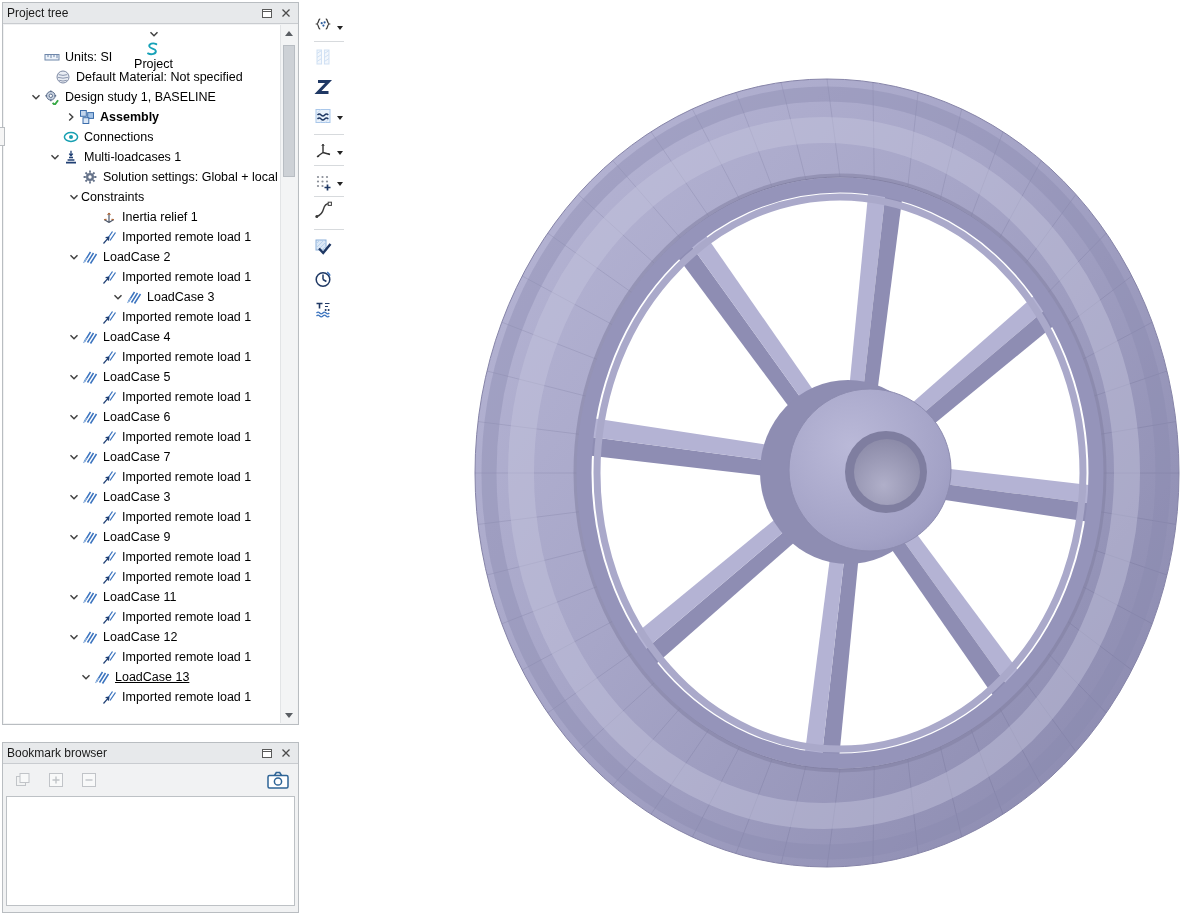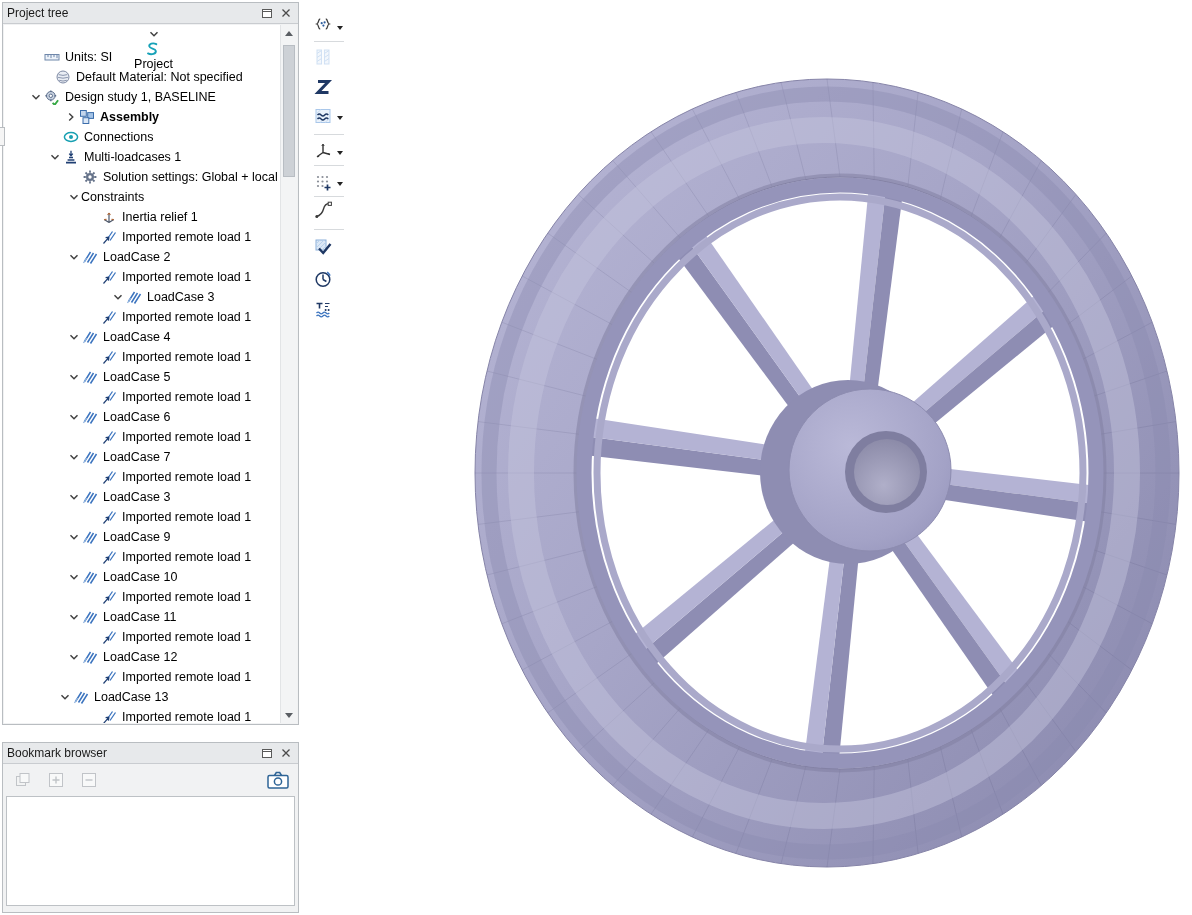--- a/index.html
+++ b/index.html
@@ -387,34 +387,20 @@
       <div class="tree-row" style="padding-left: 82px;">
         <span class="tree-chevron"></span>
         <span class="tree-icon">
           <svg width="16" height="16" viewBox="0 0 16 16">
             <path d="M6 10.5L11.5 2.5M9 11.5l5.5-8" fill="none" stroke="#3c74bf" stroke-width="1.3"></path>
             <path d="M2.5 14.5L8 8.2M8 8.2l-3.4.5M8 8.2l-.7 3.4" fill="none" stroke="#1f3f73" stroke-width="1.2"></path>
           </svg>
         </span>
         <span class="tree-label">Imported remote load 1</span>
       </div>
-      <div class="tree-row" style="padding-left: 63px;">
-        <span class="tree-chevron">
-          <svg width="12" height="12" viewBox="0 0 12 12">
-            <polyline points="2.5,4.2 6,7.8 9.5,4.2" fill="none" stroke="#3f3f3f" stroke-width="1.4"></polyline>
-          </svg>
-        </span>
-        <span class="tree-icon">
-          <svg width="16" height="16" viewBox="0 0 16 16">
-            <path d="M2.5 12.5L8.5 3M5.5 13.5l6-9.5M8.5 14.5l6-9.5" fill="none" stroke="#3c74bf" stroke-width="1.5"></path>
-            <path d="M1.5 14l3-4.8" stroke="#8fb2de" stroke-width="1.3"></path>
-          </svg>
-        </span>
-        <span class="tree-label">LoadCase 10</span>
-      </div>
       <div class="tree-row" style="padding-left: 82px;">
         <span class="tree-chevron"></span>
         <span class="tree-icon">
           <svg width="16" height="16" viewBox="0 0 16 16">
             <path d="M6 10.5L11.5 2.5M9 11.5l5.5-8" fill="none" stroke="#3c74bf" stroke-width="1.3"></path>
             <path d="M2.5 14.5L8 8.2M8 8.2l-3.4.5M8 8.2l-.7 3.4" fill="none" stroke="#1f3f73" stroke-width="1.2"></path>
           </svg>
         </span>
         <span class="tree-label">Imported remote load 1</span>
       </div>
@@ -459,21 +445,21 @@
       <div class="tree-row" style="padding-left: 82px;">
         <span class="tree-chevron"></span>
         <span class="tree-icon">
           <svg width="16" height="16" viewBox="0 0 16 16">
             <path d="M6 10.5L11.5 2.5M9 11.5l5.5-8" fill="none" stroke="#3c74bf" stroke-width="1.3"></path>
             <path d="M2.5 14.5L8 8.2M8 8.2l-3.4.5M8 8.2l-.7 3.4" fill="none" stroke="#1f3f73" stroke-width="1.2"></path>
           </svg>
         </span>
         <span class="tree-label">Imported remote load 1</span>
       </div>
-      <div class="tree-row" style="padding-left: 54px;">
+      <div class="tree-row" style="padding-left: 75px; text-decoration: underline;">
         <span class="tree-chevron">
           <svg width="12" height="12" viewBox="0 0 12 12">
             <polyline points="2.5,4.2 6,7.8 9.5,4.2" fill="none" stroke="#3f3f3f" stroke-width="1.4"></polyline>
           </svg>
         </span>
         <span class="tree-icon">
           <svg width="16" height="16" viewBox="0 0 16 16">
             <path d="M2.5 12.5L8.5 3M5.5 13.5l6-9.5M8.5 14.5l6-9.5" fill="none" stroke="#3c74bf" stroke-width="1.5"></path>
             <path d="M1.5 14l3-4.8" stroke="#8fb2de" stroke-width="1.3"></path>
           </svg>

